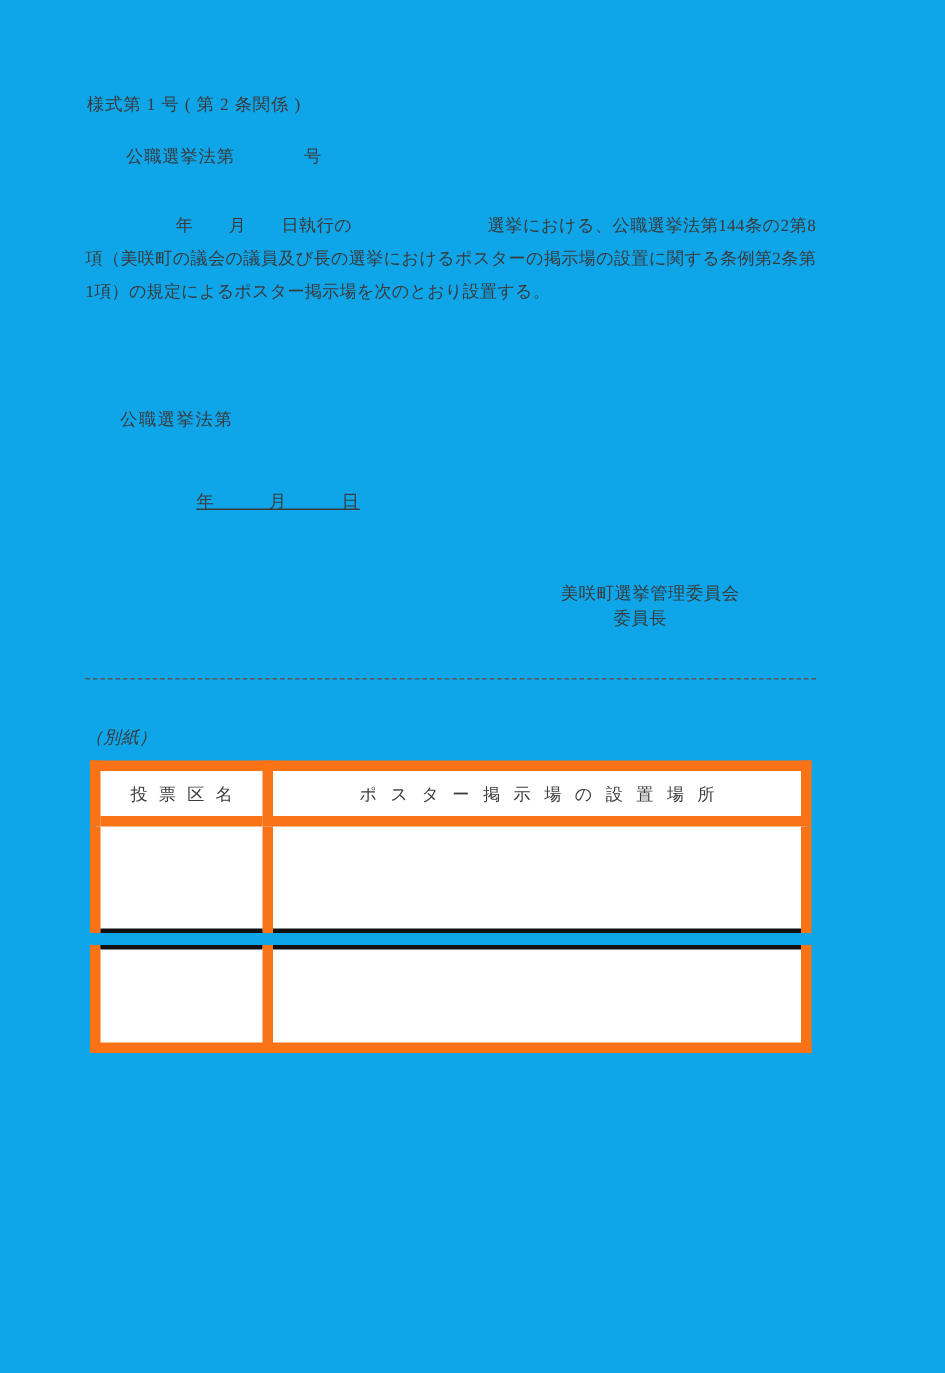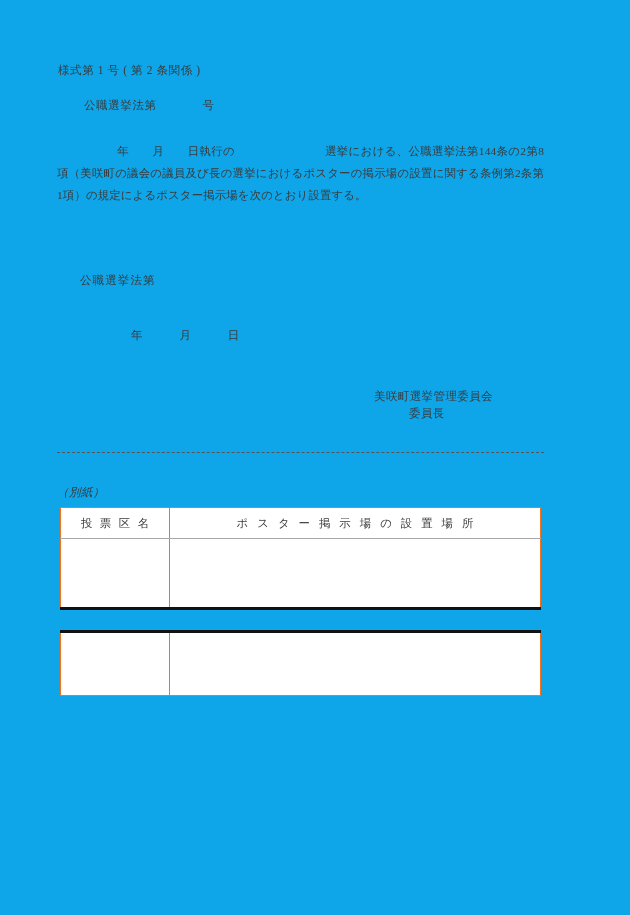--- a/index.html
+++ b/index.html
@@ -63,20 +63,21 @@
   #attach-note {
     left: 80px;
     top: 273px;
     letter-spacing: 1.1px;
   }
 
   #date-line-2 {
     left: 131px;
     top: 328px;
     letter-spacing: 0.6px;
+    text-decoration: underline;
   }
 
   
   #sign-org {
     left: 374px;
     top: 383px;
     letter-spacing: 0.4px;
     margin-top: 6px;
   }
   #sign-title {
@@ -104,21 +105,21 @@
 
   
   .tbl {
     position: absolute;
     left: 60px;
     width: 481px;
     border-collapse: collapse;
     table-layout: fixed;
   }
   .tbl td, .tbl th {
-    border: 1px solid #f97316;
+    border: 7px solid #f97316;
     padding: 0;
     font-weight: normal;
     font-size: 11.4px;
     color: #3a3a3a;
     background: #ffffff;
   }
   .col-ku { width: 108px; }
 
   #table-block-1 { top: 507px; }
   #table-block-1 th {

